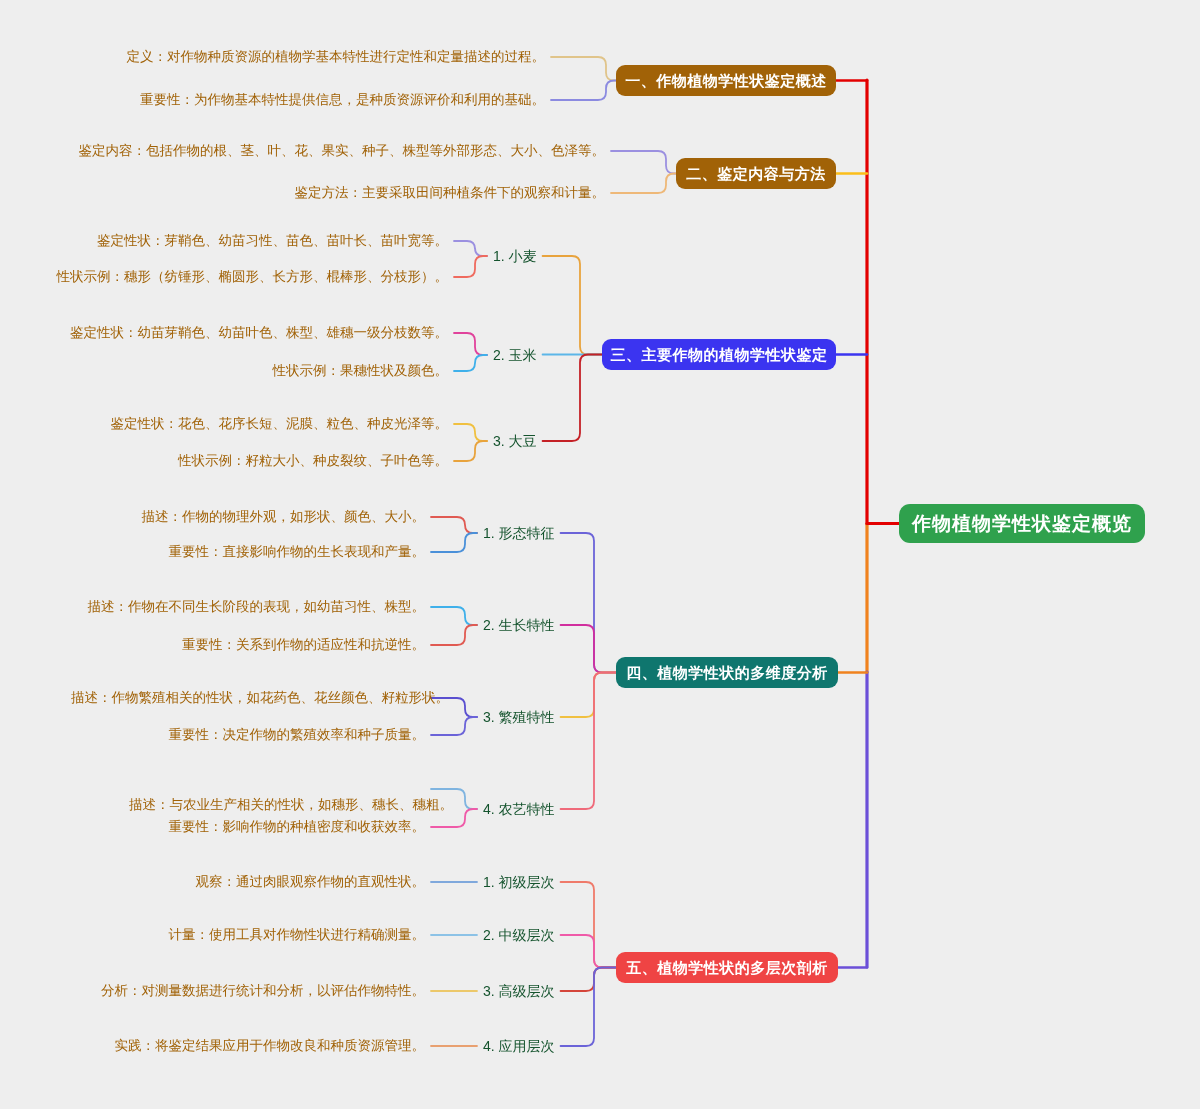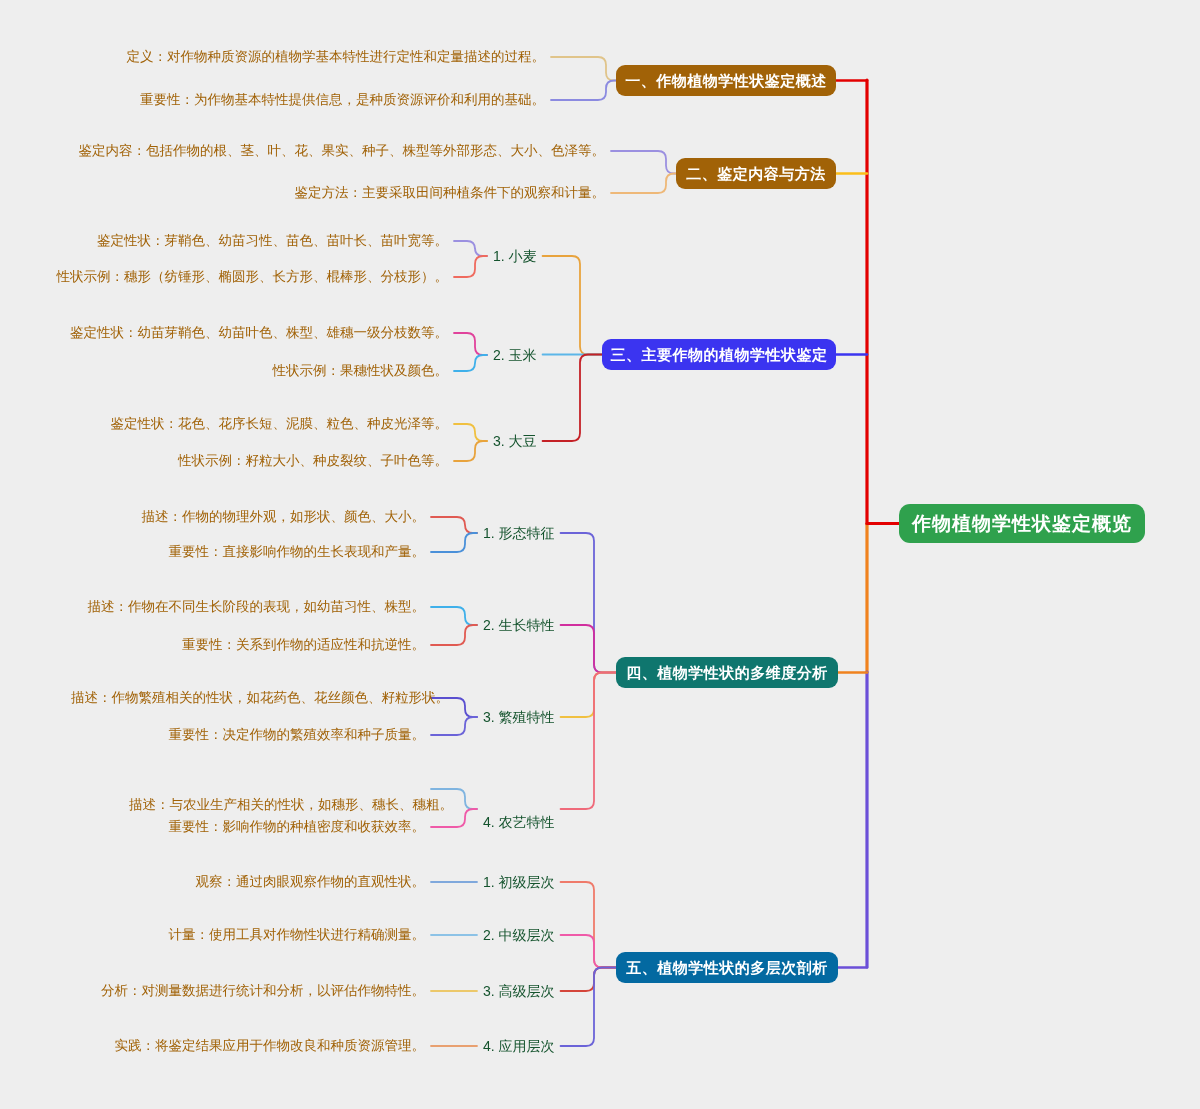--- a/index.html
+++ b/index.html
@@ -135,24 +135,24 @@
       <div class="node pill lvl1" style="left: 616px; top: 657px; width: 222px; height: 31px; background: #0f766e;">四、植物学性状的多维度分析</div>
       <div class="node lbl2" style="left: 483px; top: 523px; height: 20px;">1. 形态特征</div>
       <div class="node leaf" style="left: 0px; top: 508px; height: 18px; width: 425px;">描述：作物的物理外观，如形状、颜色、大小。</div>
       <div class="node leaf" style="left: 0px; top: 543px; height: 18px; width: 425px;">重要性：直接影响作物的生长表现和产量。</div>
       <div class="node lbl2" style="left: 483px; top: 615px; height: 20px;">2. 生长特性</div>
       <div class="node leaf" style="left: 0px; top: 598px; height: 18px; width: 425px;">描述：作物在不同生长阶段的表现，如幼苗习性、株型。</div>
       <div class="node leaf" style="left: 0px; top: 636px; height: 18px; width: 425px;">重要性：关系到作物的适应性和抗逆性。</div>
       <div class="node lbl2" style="left: 483px; top: 707px; height: 20px;">3. 繁殖特性</div>
       <div class="node leaf" style="left: 6px; top: 689px; height: 18px; width: 425px; margin-left: 18px;">描述：作物繁殖相关的性状，如花药色、花丝颜色、籽粒形状。</div>
       <div class="node leaf" style="left: 0px; top: 726px; height: 18px; width: 425px;">重要性：决定作物的繁殖效率和种子质量。</div>
-      <div class="node lbl2" style="left: 483px; top: 799px; height: 20px; margin-top: 13px;">4. 农艺特性</div>
+      <div class="node lbl2" style="left: 483px; top: 799px; height: 20px;">4. 农艺特性</div>
       <div class="node leaf" style="left: 0px; top: 796px; height: 18px; width: 425px; margin-left: 28px;">描述：与农业生产相关的性状，如穗形、穗长、穗粗。</div>
       <div class="node leaf" style="left: 0px; top: 818px; height: 18px; width: 425px;">重要性：影响作物的种植密度和收获效率。</div>
-      <div class="node pill lvl1" style="left: 616px; top: 952px; width: 222px; height: 31px; background: #0369a1;">五、植物学性状的多层次剖析</div>
+      <div class="node pill lvl1" style="left: 616px; top: 952px; width: 222px; height: 31px; background: #ef4444;">五、植物学性状的多层次剖析</div>
       <div class="node lbl2" style="left: 483px; top: 872px; height: 20px;">1. 初级层次</div>
       <div class="node leaf" style="left: 0px; top: 873px; height: 18px; width: 425px;">观察：通过肉眼观察作物的直观性状。</div>
       <div class="node lbl2" style="left: 483px; top: 925px; height: 20px;">2. 中级层次</div>
       <div class="node leaf" style="left: 0px; top: 926px; height: 18px; width: 425px;">计量：使用工具对作物性状进行精确测量。</div>
       <div class="node lbl2" style="left: 483px; top: 981px; height: 20px;">3. 高级层次</div>
       <div class="node leaf" style="left: 0px; top: 982px; height: 18px; width: 425px;">分析：对测量数据进行统计和分析，以评估作物特性。</div>
       <div class="node lbl2" style="left: 483px; top: 1036px; height: 20px;">4. 应用层次</div>
       <div class="node leaf" style="left: 0px; top: 1037px; height: 18px; width: 425px;">实践：将鉴定结果应用于作物改良和种质资源管理。</div>
     </div>
 </div>

